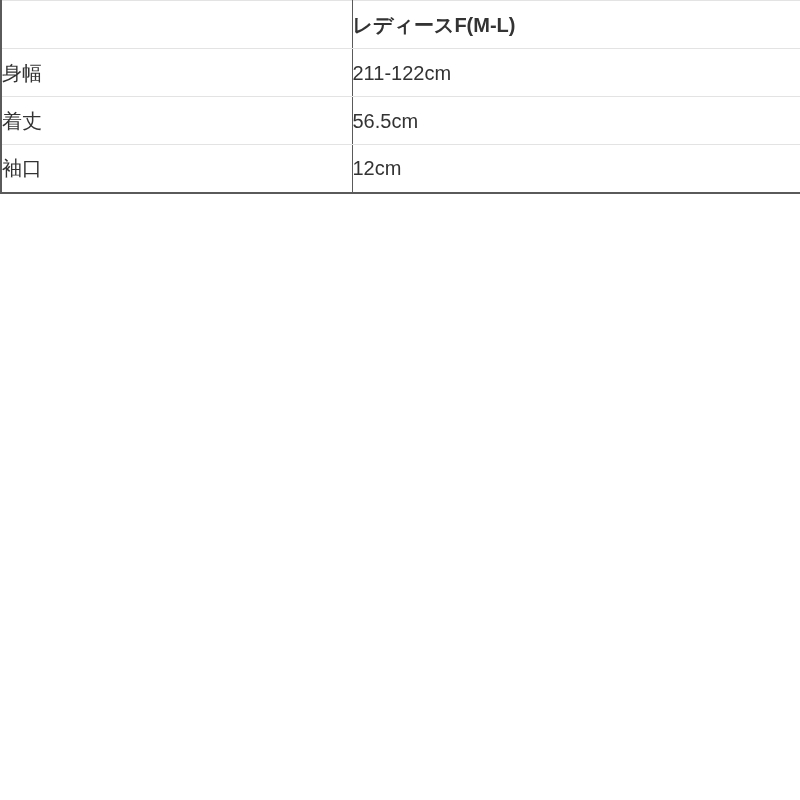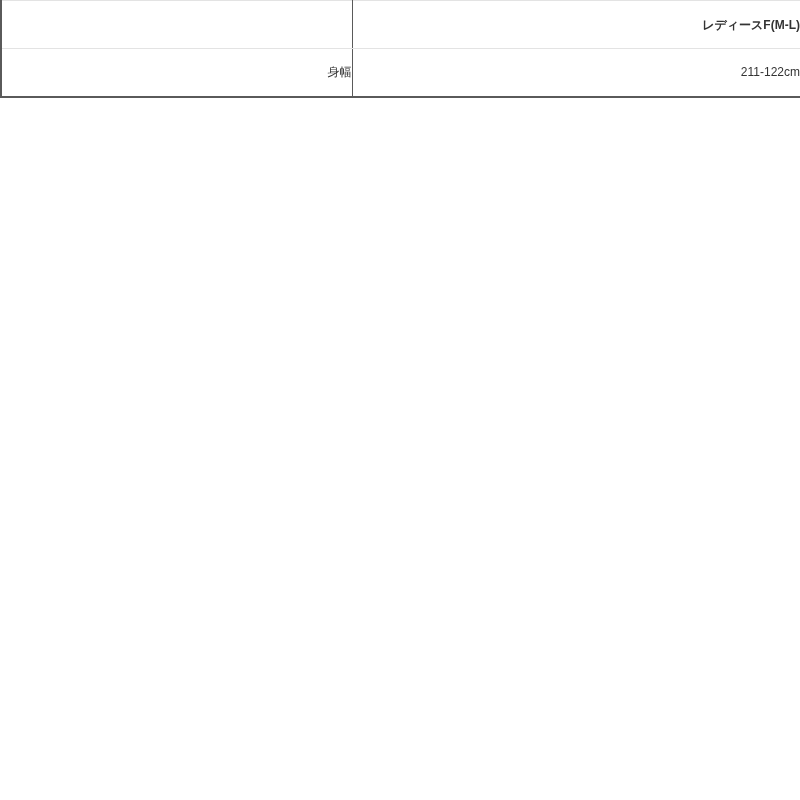--- a/index.html
+++ b/index.html
@@ -32,23 +32,23 @@
     border-spacing: 0;
     border-left: 2px solid var(--border-dark);
     border-right: 2px solid var(--border-dark);
     border-bottom: 2px solid var(--border-dark);
     border-top: 1px solid var(--border-light);
   }
   table.size-table th,
   table.size-table td {
     height: 48px;
     padding: 0;
-    text-align: right;
+    text-align: left;
     vertical-align: middle;
-    font-size: 12px;
+    font-size: 20px;
     line-height: 1;
     color: var(--text-color);
     border-top: 1px solid var(--border-light);
     border-bottom: 1px solid var(--border-light);
     border-left: 1px solid var(--border-dark);
     border-right: 1px solid var(--border-dark);
     background: var(--page-bg);
     overflow: hidden;
     white-space: nowrap;
   }
@@ -67,15 +67,23 @@
       <tr>
         <th class="label-col"></th>
         <th class="value-col">レディースF(M-L)</th>
       </tr>
     </thead>
     <tbody id="table-body">
         <tr>
           <td class="label-col">身幅</td>
           <td class="value-col">211-122cm</td>
         </tr>
+        <tr>
+          <td class="label-col">着丈</td>
+          <td class="value-col">56.5cm</td>
+        </tr>
+        <tr>
+          <td class="label-col">袖口</td>
+          <td class="value-col">12cm</td>
+        </tr>
       </tbody>
   </table>
 </div>
 
 </body></html>

